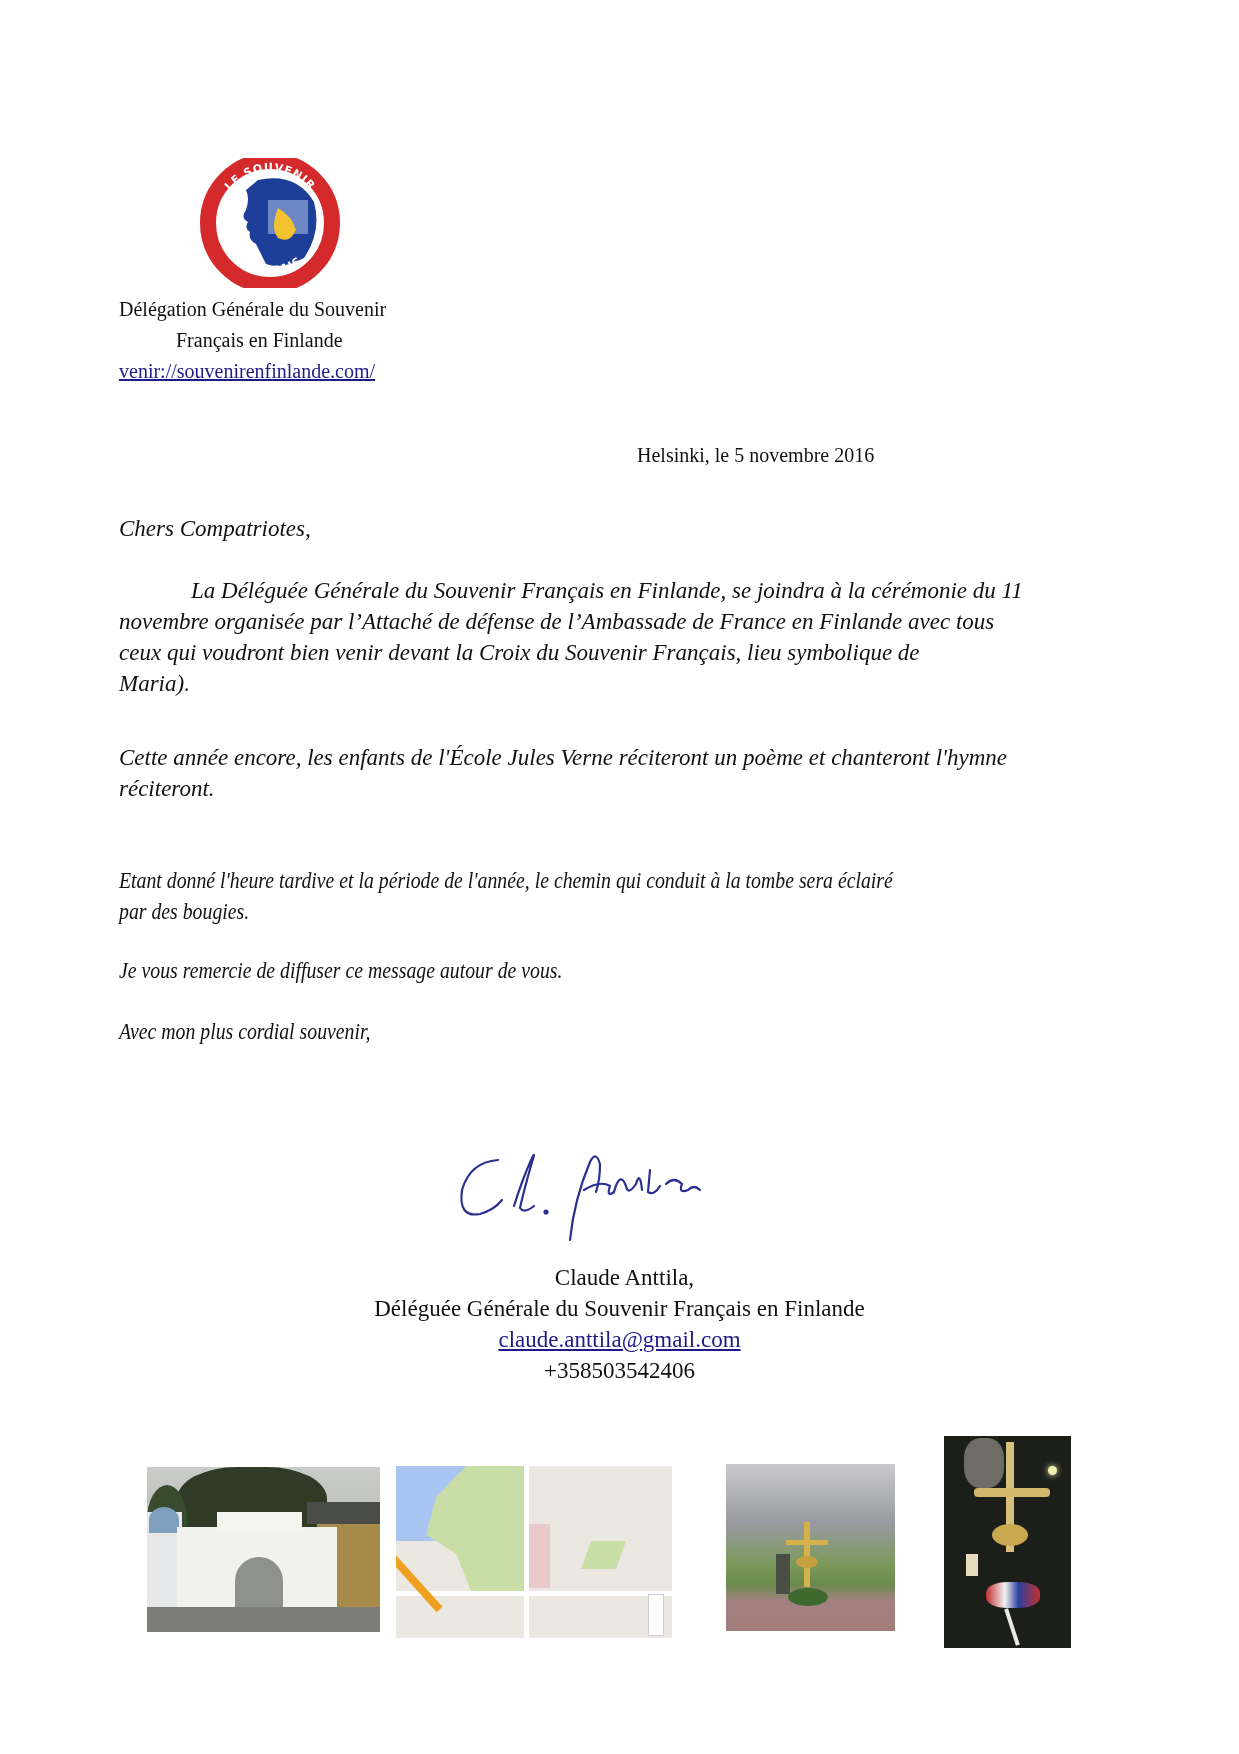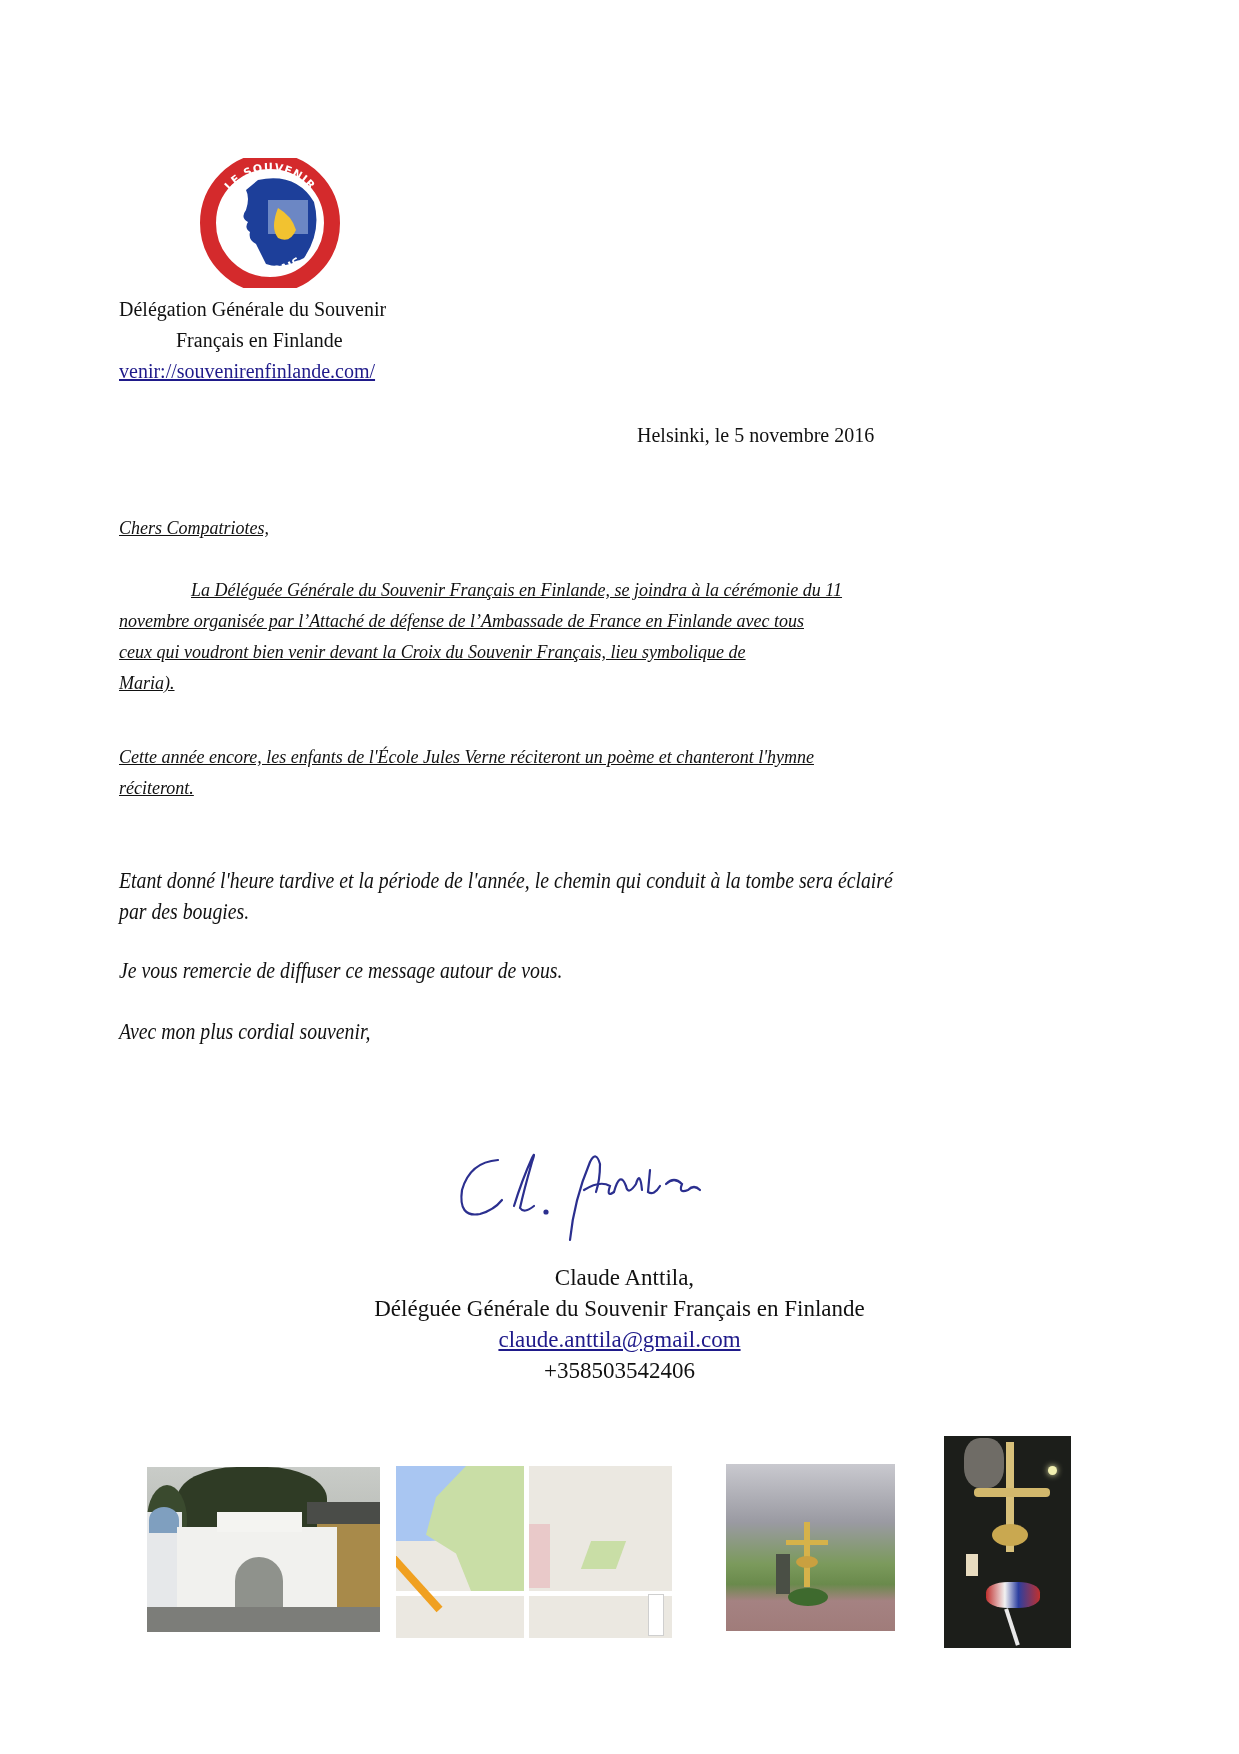--- a/index.html
+++ b/index.html
@@ -6,21 +6,21 @@
   body { width:1239px; height:1754px; position:relative; overflow:hidden;
          font-family:"Liberation Serif", "DejaVu Serif", serif; color:#111; }
   .abs { position:absolute; }
 
   
   #logo { left:200px; top:158px; width:140px; height:130px; }
 
   .hdr { font-size:20px; line-height:31px; white-space:nowrap; }
   a.link { color:#1a0dab; color:#1f1a8a; text-decoration:underline; }
 
-  .body-text { font-style:italic; font-size:18px; line-height:31px; left:119px; width:1010px;text-decoration:underline; }
+  .body-text { font-style:italic; font-size:23px; line-height:31px; left:119px; width:1010px; }
   .cond { font-style:italic; font-size:23px; left:119px; white-space:nowrap;
           transform:scaleX(0.86); transform-origin:left top; }
 
   .sig-block { left:0; width:1239px; text-align:center; font-size:23px; line-height:31px; }
 
   .photo { position:absolute; overflow:hidden; }
 </style>
 </head>
 <body>
 
@@ -39,21 +39,21 @@
   </text>
   <text font-family="DejaVu Sans, sans-serif" font-size="11" font-weight="bold" fill="#ffffff" letter-spacing="1">
     <textPath href="#botArc" startOffset="50%" text-anchor="middle">FRANÇAIS</textPath>
   </text>
 </svg>
 
 <div class="abs hdr" style="left:119px; top:294px;">Délégation Générale du Souvenir</div>
 <div class="abs hdr" style="left:176px; top:325px;">Français en Finlande</div>
 <a class="abs hdr link" style="left:119px; top:356px;">venir://souvenirenfinlande.com/</a>
 
-<div class="abs hdr" style="left:637px; top:420px;">Helsinki, le 5 novembre 2016</div>
+<div class="abs hdr" style="left:637px; top:440px;">Helsinki, le 5 novembre 2016</div>
 
 <div class="abs body-text" style="top:513px;">Chers Compatriotes,</div>
 
 <div class="abs body-text" style="top:575px;">
   <div style="padding-left:72px; white-space:nowrap;">La Déléguée Générale du Souvenir Français en Finlande, se joindra   à la cérémonie du 11</div>
   <div style="white-space:nowrap;">novembre organisée par l’Attaché de défense de l’Ambassade de France en Finlande avec tous</div>
   <div style="white-space:nowrap;">ceux qui voudront bien venir  devant la Croix du Souvenir Français, lieu symbolique de</div>
   <div style="white-space:nowrap;">Maria).</div>
 </div>
 

